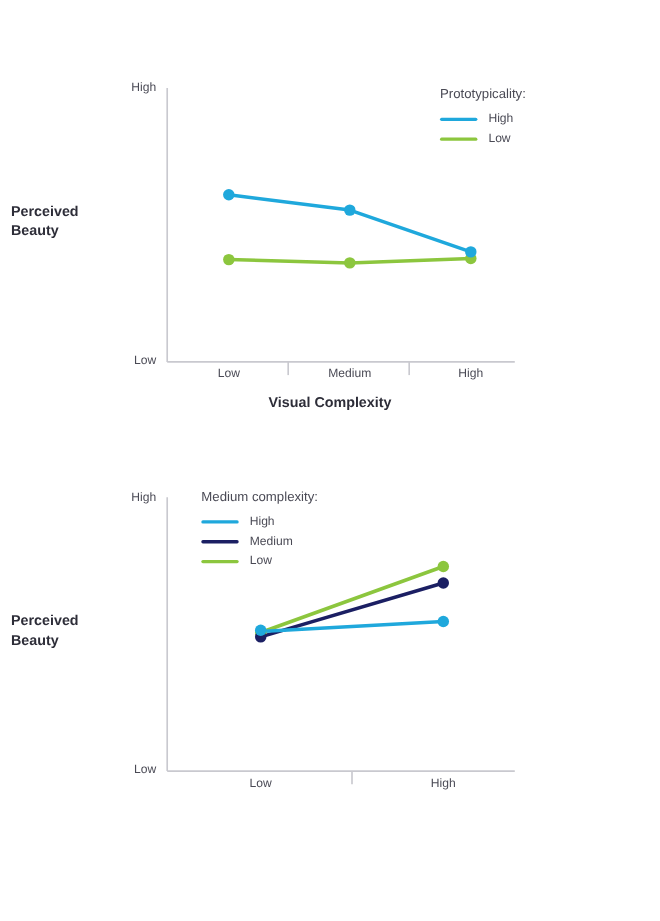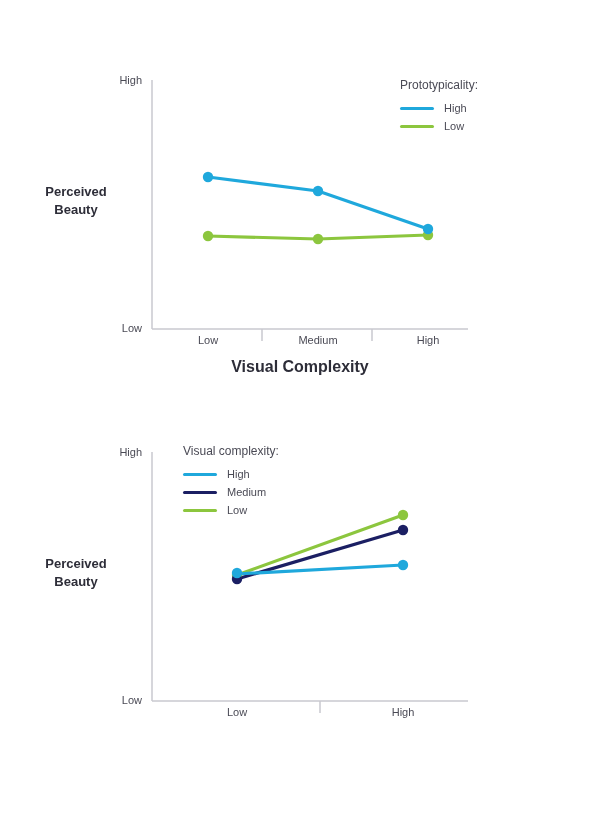--- a/index.html
+++ b/index.html
@@ -42,34 +42,34 @@
   }
   .y-label-high, .y-label-low {
     position: absolute;
     font-size: 11px;
     color: #4a4a55;
     text-align: right;
     white-space: nowrap;
   }
   .axis-title-x {
     position: absolute;
-    font-size: 16px;
-    font-weight: bold;
-    color: #2d2d38;
-    text-align: center;
-    white-space: nowrap;
-    width: 600px;
-    left: 0;
-  }
-  .axis-title-y {
-    position: absolute;
     font-size: 13px;
     font-weight: bold;
     color: #2d2d38;
     text-align: center;
+    white-space: nowrap;
+    width: 600px;
+    left: 0;
+  }
+  .axis-title-y {
+    position: absolute;
+    font-size: 13px;
+    font-weight: bold;
+    color: #2d2d38;
+    text-align: left;
     line-height: 1.35;
     white-space: nowrap;
   }
   .legend {
     position: absolute;
   }
   .legend-title {
     font-size: 12px;
     color: #4a4a55;
     margin-bottom: 7px;
@@ -176,21 +176,21 @@
     <div class="axis-title-y" style="left:10px; top:135px; width:132px;">
       <div>Perceived</div>
       <div>Beauty</div>
     </div>
 
     <div class="axis-tick-label" style="left:197px; top:286px; width:80px;">Low</div>
     <div class="axis-tick-label" style="left:363px; top:286px; width:80px;">High</div>
 
 
     <div class="legend" style="left:183px; top:24px;">
-      <div class="legend-title">Visual complexity:</div>
+      <div class="legend-title">Medium complexity:</div>
       <div class="legend-row">
         <span class="legend-swatch" style="background:#1fa8dc;"></span>
         <span class="legend-label">High</span>
       </div>
       <div class="legend-row">
         <span class="legend-swatch" style="background:#1b1f63;"></span>
         <span class="legend-label">Medium</span>
       </div>
       <div class="legend-row">
         <span class="legend-swatch" style="background:#8cc63e;"></span>

